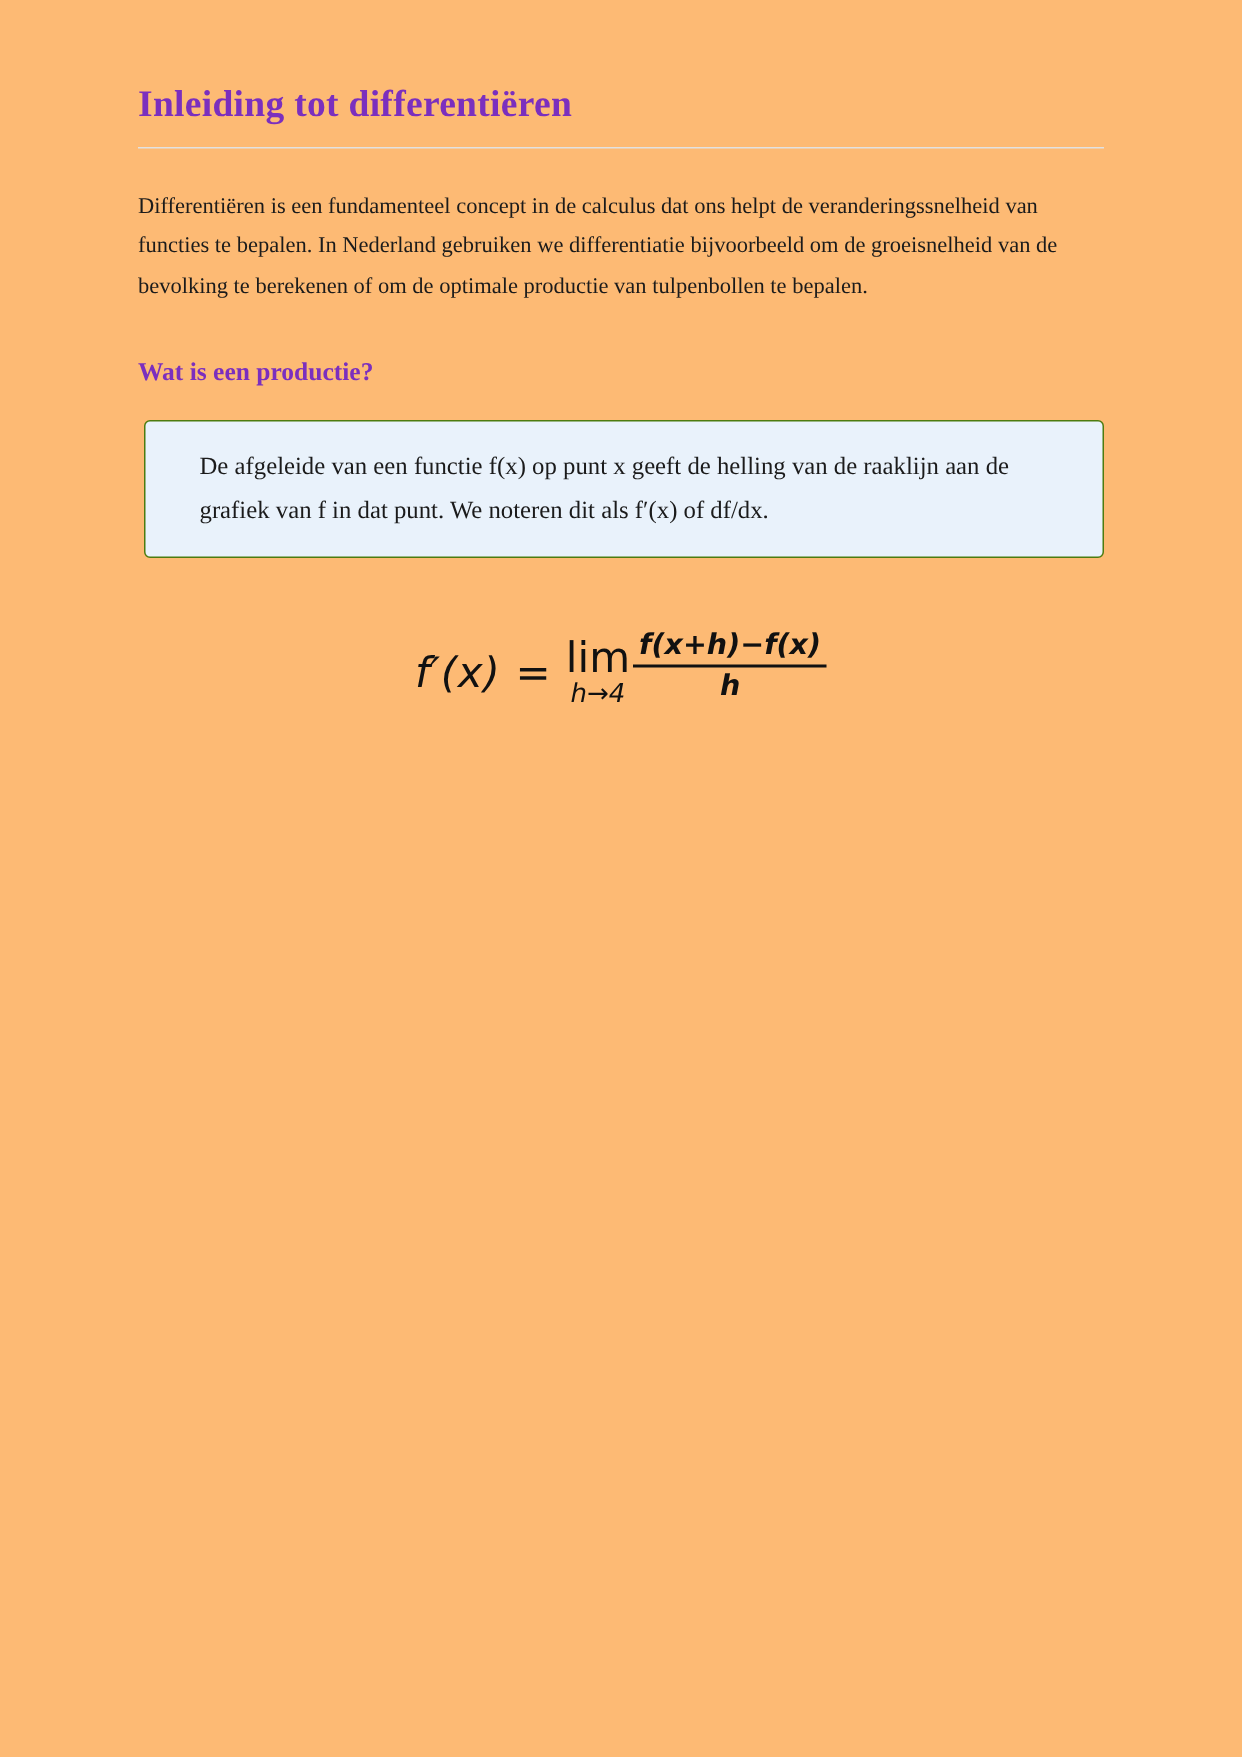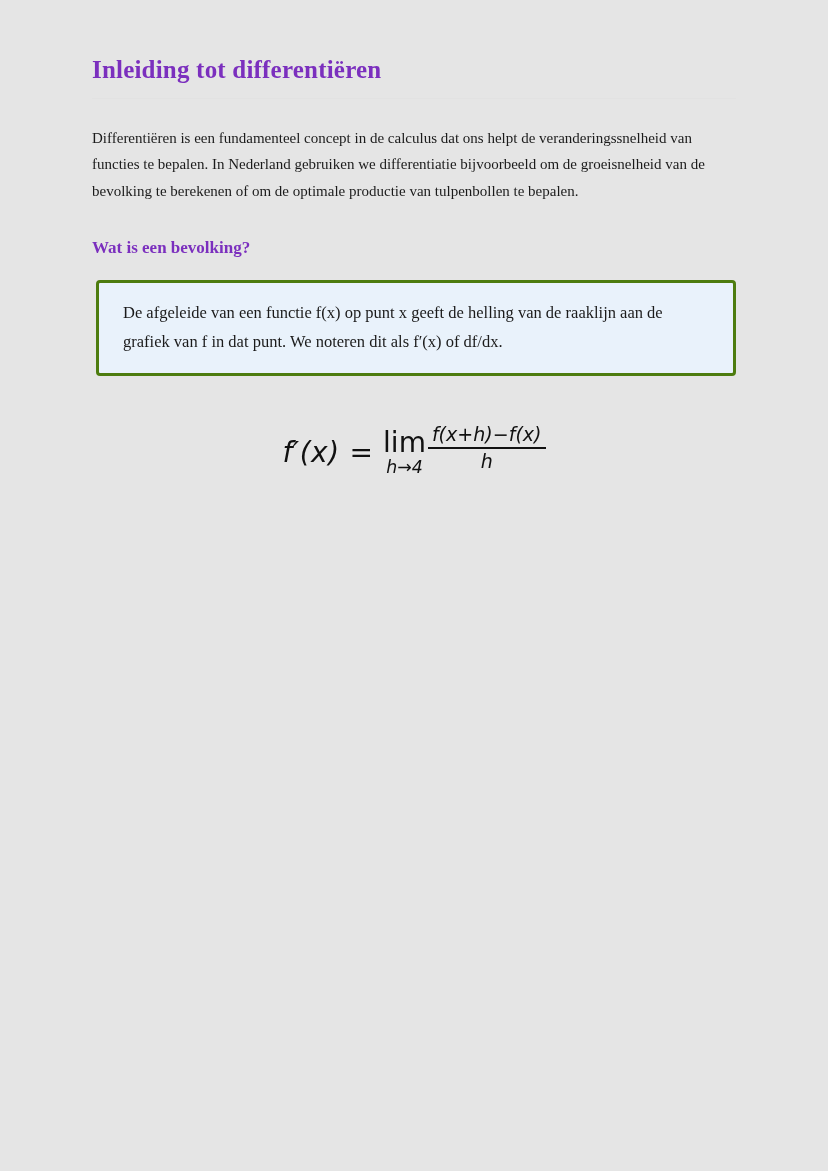--- a/index.html
+++ b/index.html
@@ -10,21 +10,21 @@
     height: 1171px;
     overflow: hidden;
   }
   .page {
     box-sizing: border-box;
     width: 828px;
     height: 1171px;
     padding: 56px 92px 0 92px;
     font-family: "Liberation Serif", "DejaVu Serif", serif;
     color: #1b1b1b;
-    background: #e5e5e5;
+    background: #fdba74;
   }
   h1.title {
     margin: 0 0 14px 0;
     font-size: 25px;
     font-weight: 700;
     color: #7b2fbe;
     letter-spacing: 0.2px;
   }
   hr.title-divider {
     border: none;
@@ -39,23 +39,23 @@
   }
   h2.section {
     margin: 34px 0 22px 0;
     font-size: 17px;
     font-weight: 700;
     color: #7b2fbe;
   }
   .callout {
     box-sizing: border-box;
     background: #e9f2fb;
-    border: 3px solid #4d7c0f;
+    border: 1px solid #4d7c0f;
     border-radius: 4px;
-    padding: 16px 24px;
+    padding: 16px 36px;
     margin: 0 0 30px 4px;
   }
   .callout p {
     margin: 0;
     font-size: 16.5px;
     line-height: 1.75;
     color: #1b1b1b;
   }
   .formula {
     margin-top: 52px;
@@ -86,20 +86,21 @@
   .f-lim-sub {
     font-size: 0.62em;
     margin-top: 2px;
   }
   .f-frac {
     display: inline-flex;
     flex-direction: column;
     align-items: center;
     line-height: 1.15;
     transform: translateY(-4px);
+    font-weight: bold;
   }
   .f-num {
     font-size: 0.68em;
     padding: 0 4px 2px 4px;
     border-bottom: 2px solid #111111;
   }
   .f-den {
     font-size: 0.68em;
     padding-top: 2px;
   }
@@ -108,21 +109,21 @@
 <body>
 
 <div class="page">
 
   <h1 class="title">Inleiding tot differentiëren</h1>
 
   <hr class="title-divider">
 
   <p class="body-text">Differentiëren is een fundamenteel concept in de calculus dat ons helpt de veranderingssnelheid van functies te bepalen. In Nederland gebruiken we differentiatie bijvoorbeeld om de groeisnelheid van de bevolking te berekenen of om de optimale productie van tulpenbollen te bepalen.</p>
 
-  <h2 class="section">Wat is een bevolking?</h2>
+  <h2 class="section">Wat is een productie?</h2>
 
   <div class="callout">
     <p>De afgeleide van een functie f(x) op punt x geeft de helling van de raaklijn aan de grafiek van f in dat punt. We noteren dit als f′(x) of df/dx.</p>
   </div>
 
 
   <div class="formula">
     <span class="f-lhs">f′(x)</span>
     <span class="f-eq">=</span>
     <span class="f-lim-stack">

